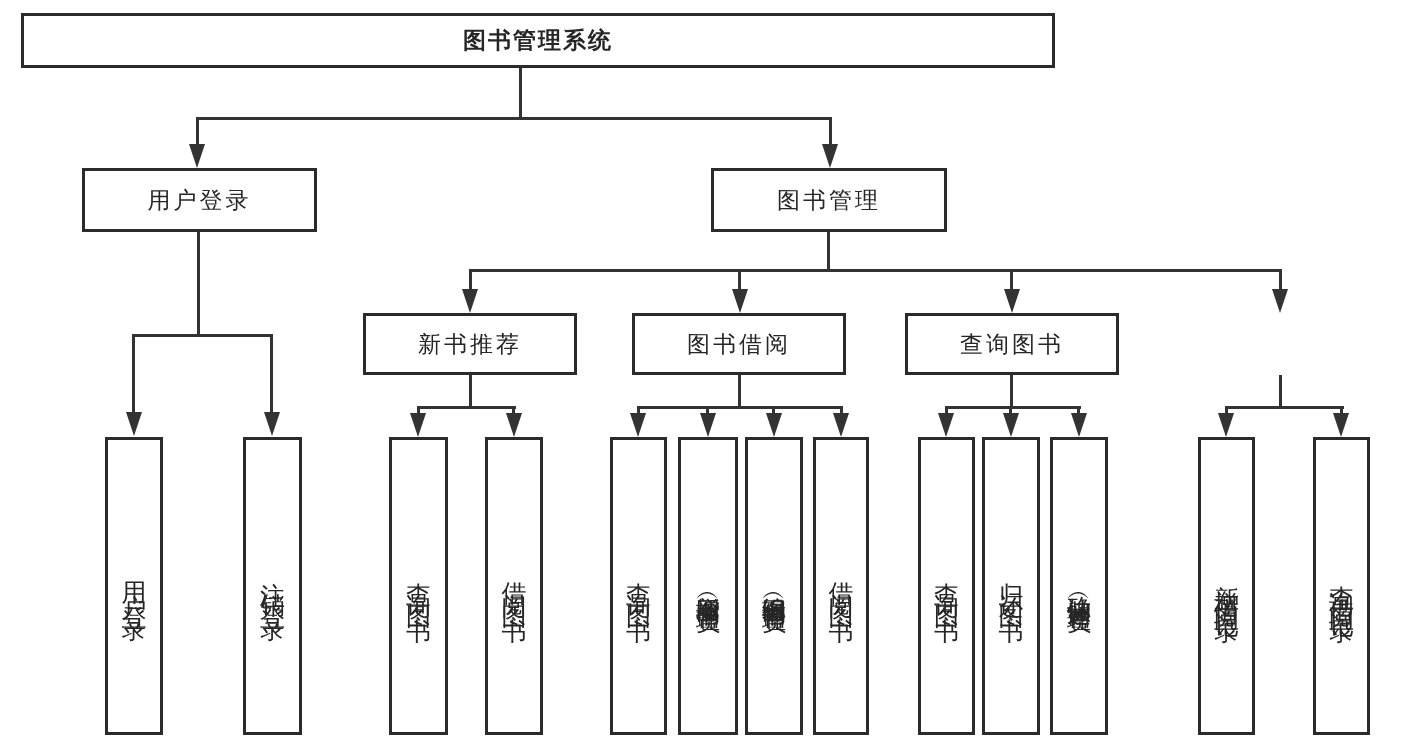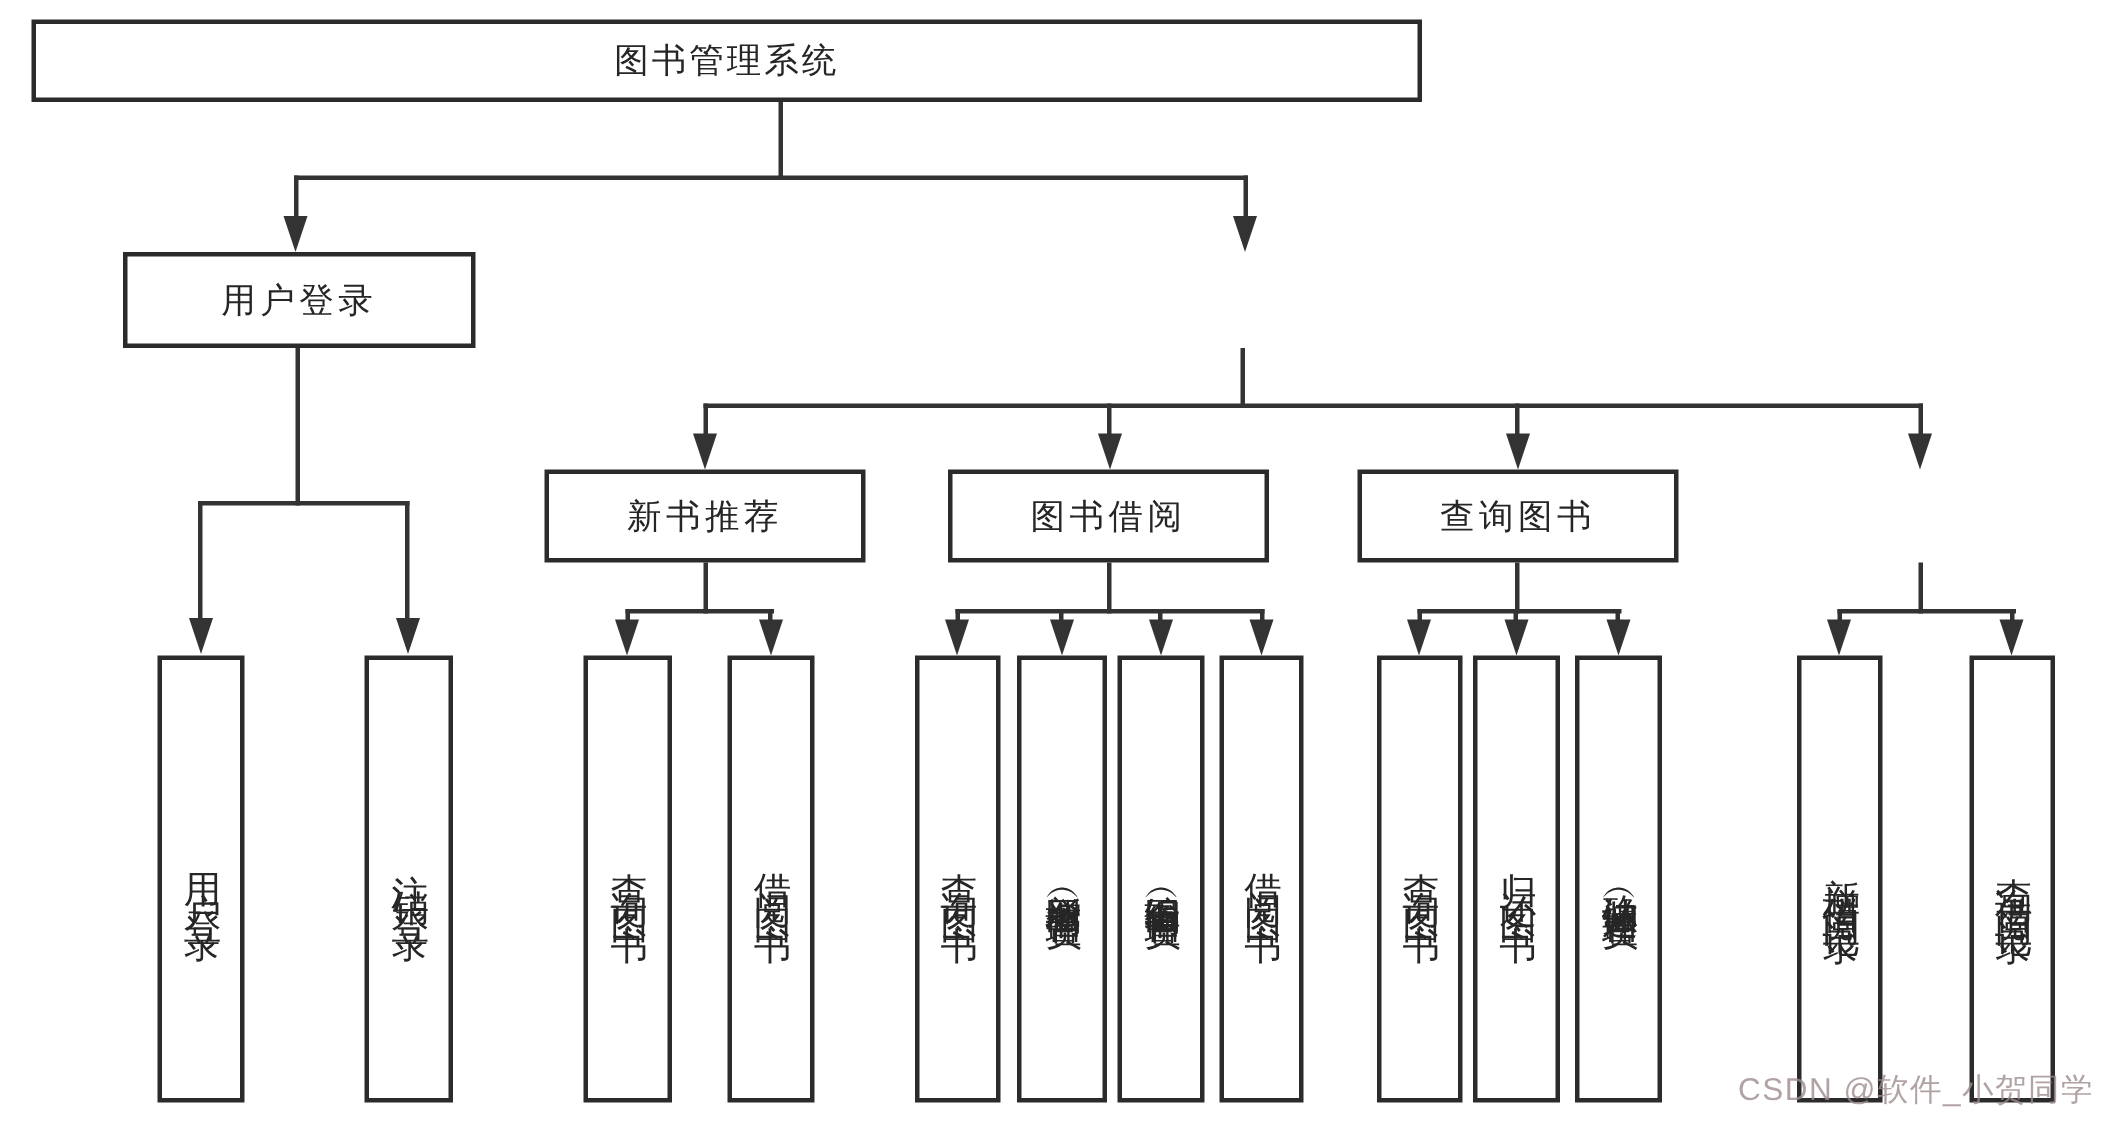--- a/index.html
+++ b/index.html
@@ -48,33 +48,36 @@
     color:rgba(158,140,140,0.8);
     white-space:nowrap;
     z-index:5;
   }
 </style>
 </head>
 <body>
 
 <div class="canvas">
 
-  <div class="node root" style="left:21px;top:13px;width:927px;height:55px;">
+  <div class="node root" style="left:21px;top:13px;width:1034px;height:55px;font-weight:bold;">
     <span>图书管理系统</span>
   </div>
 
   <div class="vl" style="left:519px;top:68px;height:51px;"></div>
   <div class="hl" style="left:196px;top:117px;width:636px;"></div>
   <div class="vl" style="left:196px;top:117px;height:30px;"></div>
   <div class="vl" style="left:829px;top:117px;height:30px;"></div>
   <div class="arr" style="left:189px;top:144px;"></div>
   <div class="arr" style="left:822px;top:144px;"></div>
 
   <div class="node h" style="left:82px;top:168px;width:235px;height:64px;">
     <span>用户登录</span>
+  </div>
+  <div class="node h" style="left:711px;top:168px;width:236px;height:64px;">
+    <span>图书管理</span>
   </div>
 
   <div class="vl" style="left:197px;top:232px;height:105px;"></div>
   <div class="hl" style="left:132px;top:334px;width:141px;"></div>
   <div class="vl" style="left:132px;top:334px;height:80px;"></div>
   <div class="vl" style="left:270px;top:334px;height:80px;"></div>
   <div class="arr" style="left:126px;top:412px;"></div>
   <div class="arr" style="left:264px;top:412px;"></div>
 
   <div class="vl" style="left:827px;top:232px;height:40px;"></div>
@@ -169,15 +172,14 @@
     <span class="ls-9">确认归还（管理员）</span>
   </div>
 
   <div class="node leaf" style="left:1198px;top:437px;width:57px;height:298px;">
     <span class="ls-6">新增借阅记录</span>
   </div>
   <div class="node leaf" style="left:1313px;top:437px;width:57px;height:298px;">
     <span class="ls-6">查询借阅记录</span>
   </div>
 
-  <div class="watermark">CSDN @软件_小贺同学</div>
 
 </div>
 
 </body></html>

